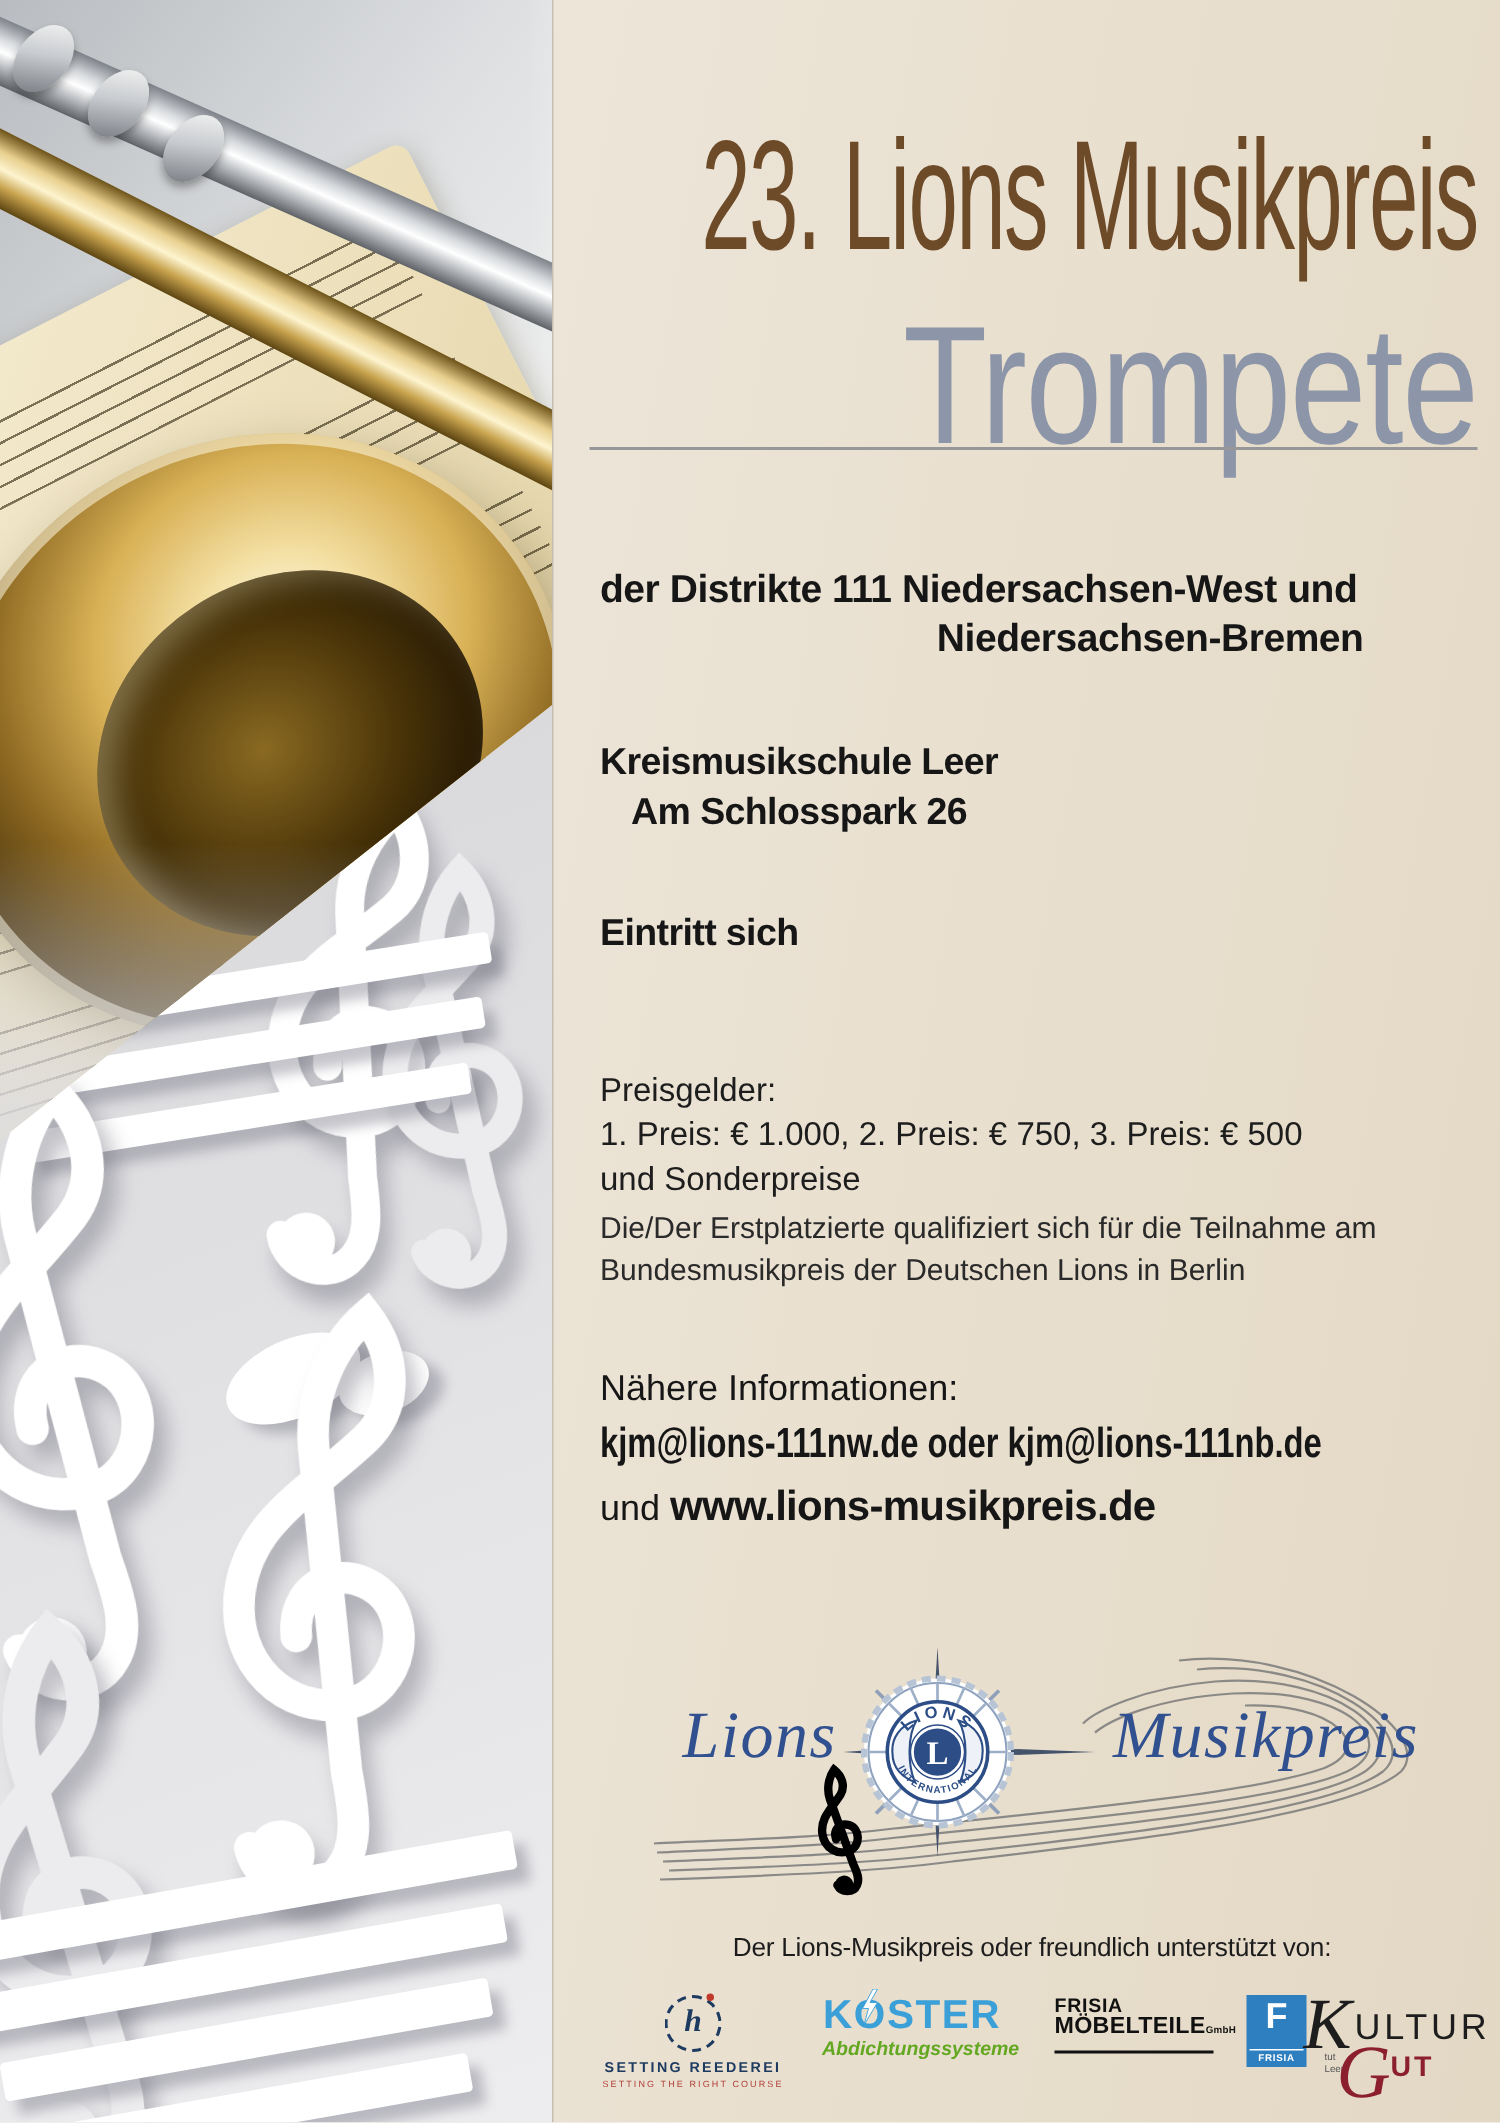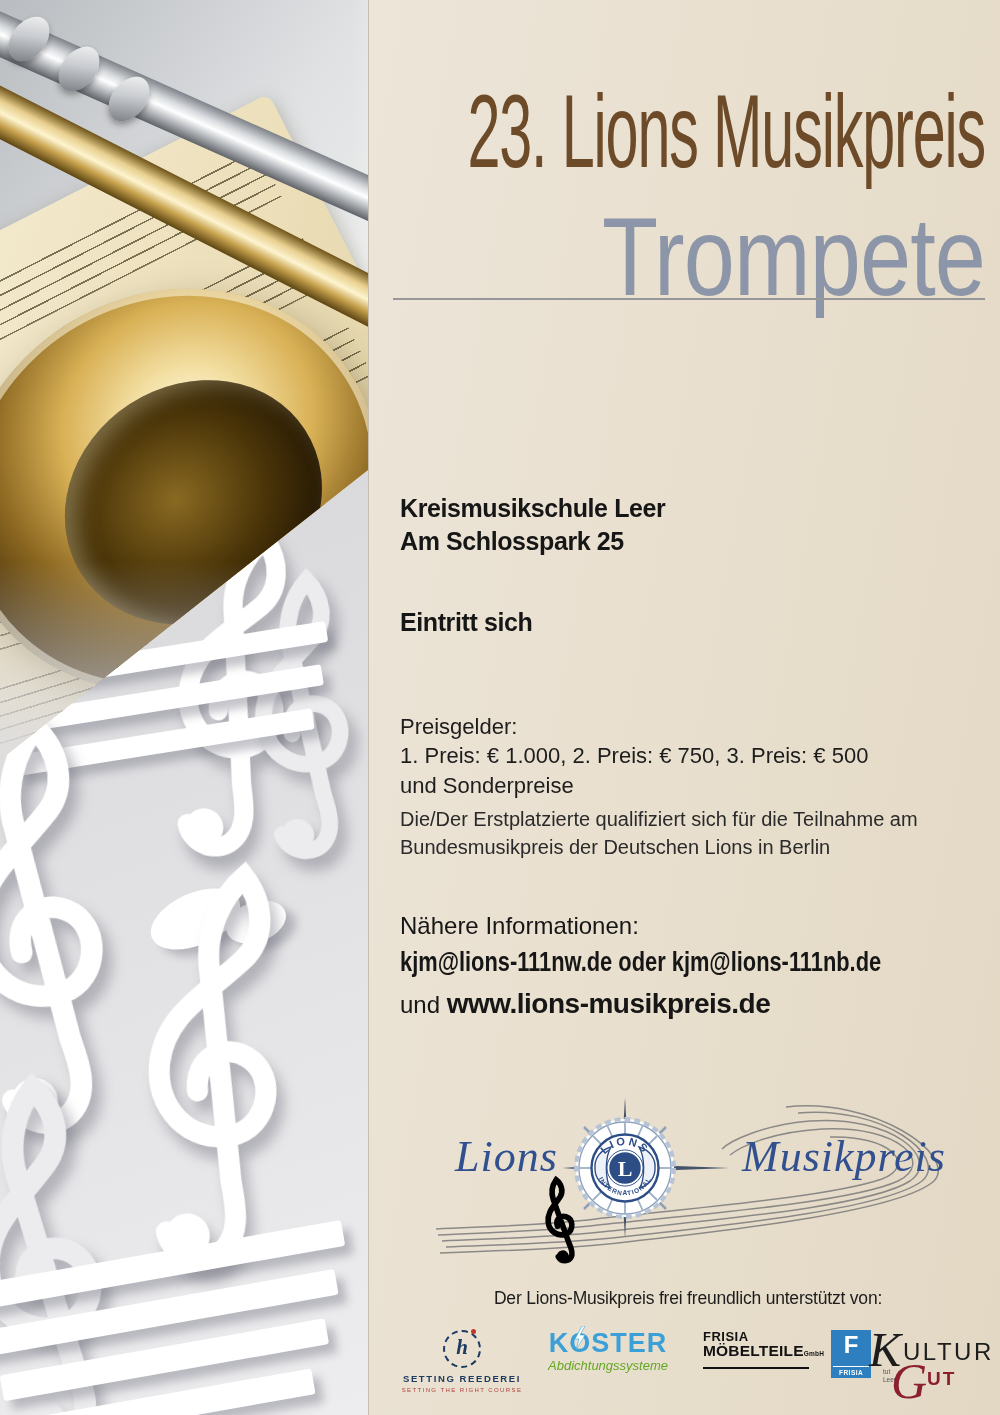--- a/index.html
+++ b/index.html
@@ -58,21 +58,21 @@
     transform:scale(0.57,1); transform-origin:top right;}
   .title2{position:absolute; right:15px; top:192px; white-space:nowrap;
     font-size:112px; letter-spacing:-1px; color:#8d96a8;
     transform:scale(0.82,1); transform-origin:top right;}
   .head-rule{position:absolute; left:393px; top:298px; width:592px; height:0;
     border-top:2px solid #97979a;}
   
   .tb{position:absolute; left:400px; color:#161616;}
   .subtitle{top:376px; width:545px; font-weight:bold; font-size:26px; line-height:1.25; letter-spacing:-0.3px;}
   .subtitle .l2{text-align:right; padding-right:36px;}
-  .venue{top:492px; font-weight:bold; font-size:25px; line-height:1.32; letter-spacing:-0.4px;}
+  .venue{top:492px; font-weight:bold; font-size:25px; line-height:1.32; letter-spacing:-0.4px;text-align:center;}
   .event{top:606px; font-weight:bold; font-size:25px; line-height:1.32; letter-spacing:-0.4px;}
   .prizes{top:712px; font-size:22px; line-height:1.33; color:#1d1d1d;}
   .qualify{top:806px; font-size:20px; line-height:1.38; color:#2a2a2a;}
   .info-h{top:912px; font-size:24px;}
   .emails{top:946px; font-size:28px; font-weight:bold; white-space:nowrap;
     transform:scale(0.78,1); transform-origin:top left;}
   .webline{top:988px; font-size:24px;text-align:center;}
   .webline b{font-size:28px; letter-spacing:-0.5px;}
   
   .logo-wrap{position:absolute; left:430px; top:1085px; width:540px; height:195px;}
@@ -92,21 +92,21 @@
     font-size:21px; line-height:31px;}
   .hart-dot{position:absolute; right:3px; top:-3px; width:5px; height:5px;
     border-radius:50%; background:#c0392b;}
   .hart-name{font-size:9.5px; font-weight:bold; letter-spacing:1.6px; white-space:nowrap;}
   .hart-tag{font-size:6px; color:#b0403a; letter-spacing:1.4px; margin-top:3px; white-space:nowrap;}
   
   .koester{left:548px; width:120px; text-align:center;}
   .koester-name{font-size:27px; font-weight:bold; color:#3b9fd8; letter-spacing:1px; line-height:1;}
   .koester-o{position:relative; display:inline-block;}
   .koester-o svg{position:absolute; left:50%; top:-4px; transform:translateX(-50%);}
-  .koester-sub{font-size:13px; font-style:italic; color:#64a822; margin-top:1px;}
+  .koester-sub{font-size:13px; font-style:italic; color:#64a822; margin-top:1px;font-weight:bold;}
   
   .frisia{left:703px; display:flex; align-items:flex-start; gap:7px;}
   .frisia-txt{color:#111; line-height:1;}
   .frisia-l1{font-size:13px; font-weight:bold; letter-spacing:.5px;}
   .frisia-l2{font-size:15.5px; font-weight:bold; letter-spacing:.2px;}
   .frisia-l2 .gmbh{font-size:6.5px; font-weight:bold;}
   .frisia-rule{width:106px; border-top:2px solid #111; margin-top:8px;}
   .frisia-badge{width:40px; height:44px; background:#2e7fc0; color:#fff; text-align:center;
     display:flex; flex-direction:column; justify-content:space-between; padding:2px 0;}
   .frisia-badge .f{font-size:24px; font-weight:bold; line-height:26px;}
@@ -192,24 +192,28 @@
         <div class="mouth"></div>
       </div>
       <div class="photo-fade"></div>
     </div>
   </div>
 
   <div class="title1">23. Lions Musikpreis</div>
   <div class="title2">Trompete</div>
   <div class="head-rule"></div>
 
+  <div class="tb subtitle">
+    <div class="l1">der Distrikte 111 Niedersachsen-West und</div>
+    <div class="l2">Niedersachsen-Bremen</div>
+  </div>
 
   <div class="tb venue">
     <div>Kreismusikschule Leer</div>
-    <div>Am Schlosspark 25</div>
+    <div>Am Schlosspark 26</div>
   </div>
 
   <div class="tb event">
     <div>Eintritt sich</div>
   </div>
 
   <div class="tb prizes">
     <div>Preisgelder:</div>
     <div>1. Preis: € 1.000, 2. Preis: € 750, 3. Preis: € 500</div>
     <div>und Sonderpreise</div>
@@ -295,21 +299,21 @@
 
         <circle cx="195" cy="83" r="18" fill="none" stroke="#2c4d86" stroke-width="1"></circle>
         <circle cx="195" cy="83" r="16.5" fill="#2c4d86" stroke="#ffffff" stroke-width="1.5"></circle>
         <text x="195" y="91" text-anchor="middle" font-family="Liberation Serif, serif" font-weight="bold" font-size="22" fill="#ffffff">L</text>
       </g>
     </svg>
     <div class="logo-word l">Lions</div>
     <div class="logo-word r">Musikpreis</div>
   </div>
 
-  <div class="support-h">Der Lions-Musikpreis frei freundlich unterstützt von:</div>
+  <div class="support-h">Der Lions-Musikpreis oder freundlich unterstützt von:</div>
 
   <div class="sp hartmann">
     <div class="hart-mark">
       <span>h</span>
       <span class="hart-dot"></span>
     </div>
     <div class="hart-name">SETTING REEDEREI</div>
     <div class="hart-tag">SETTING THE RIGHT COURSE</div>
   </div>
 

